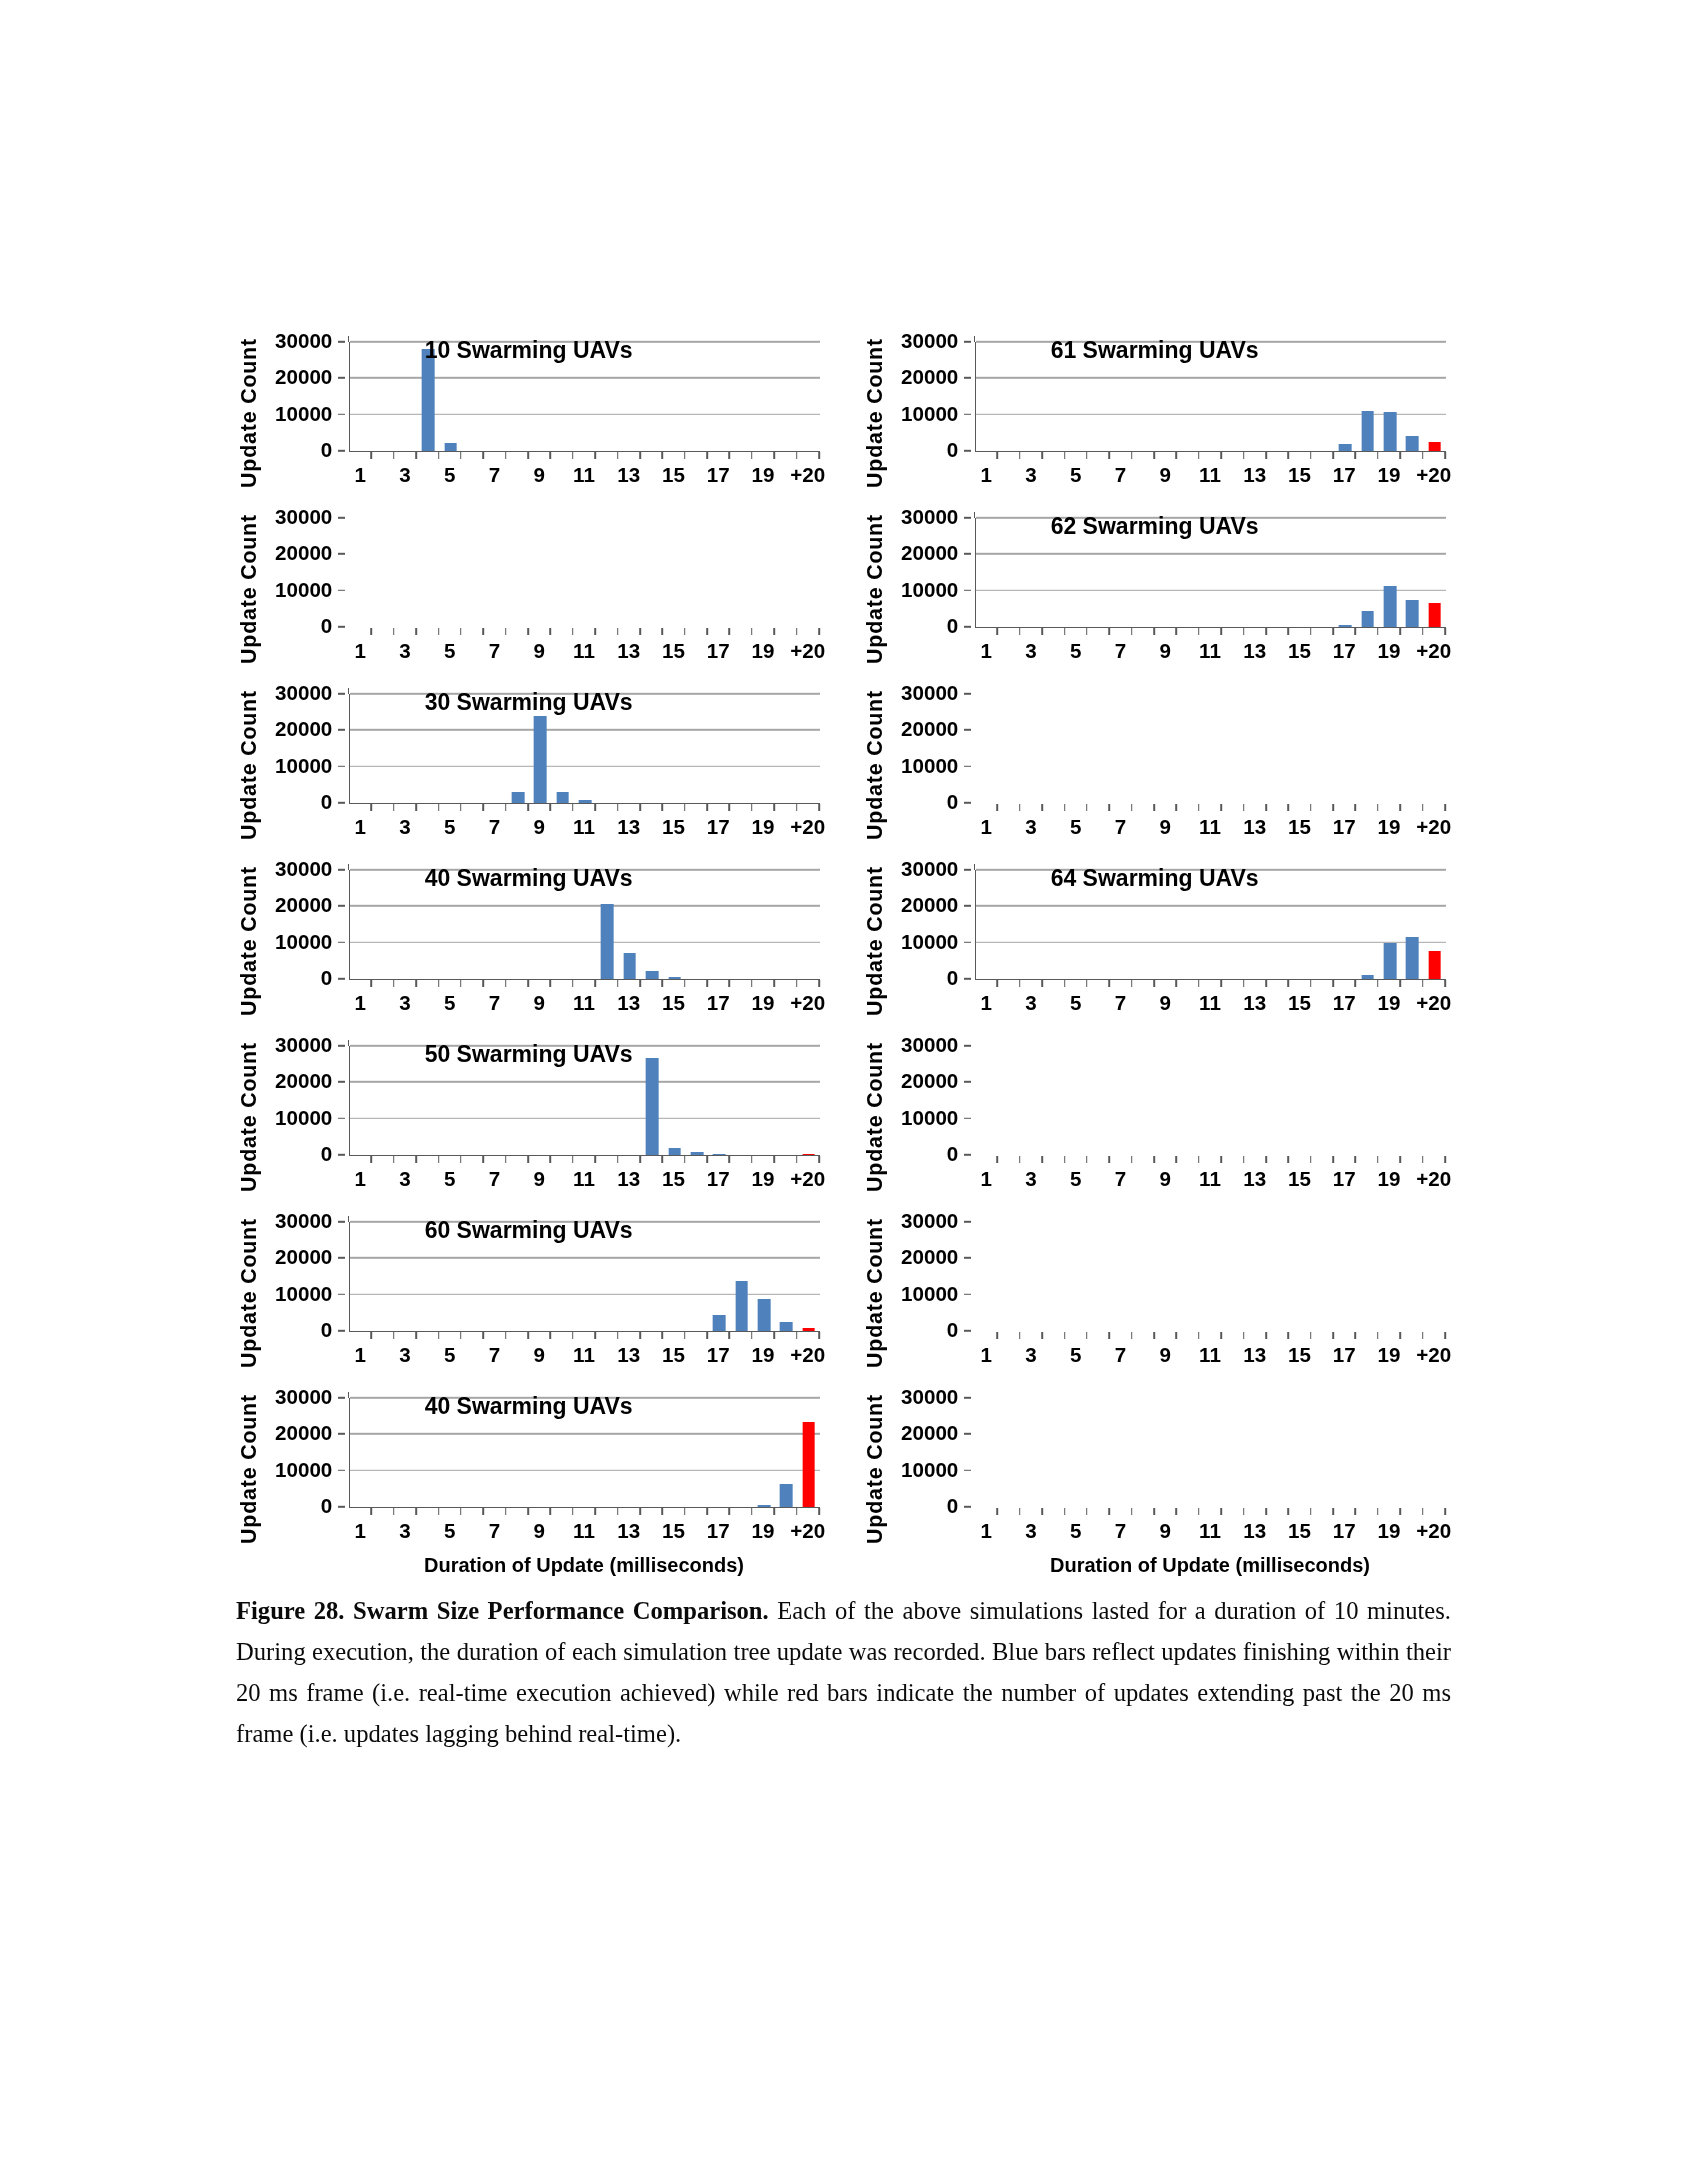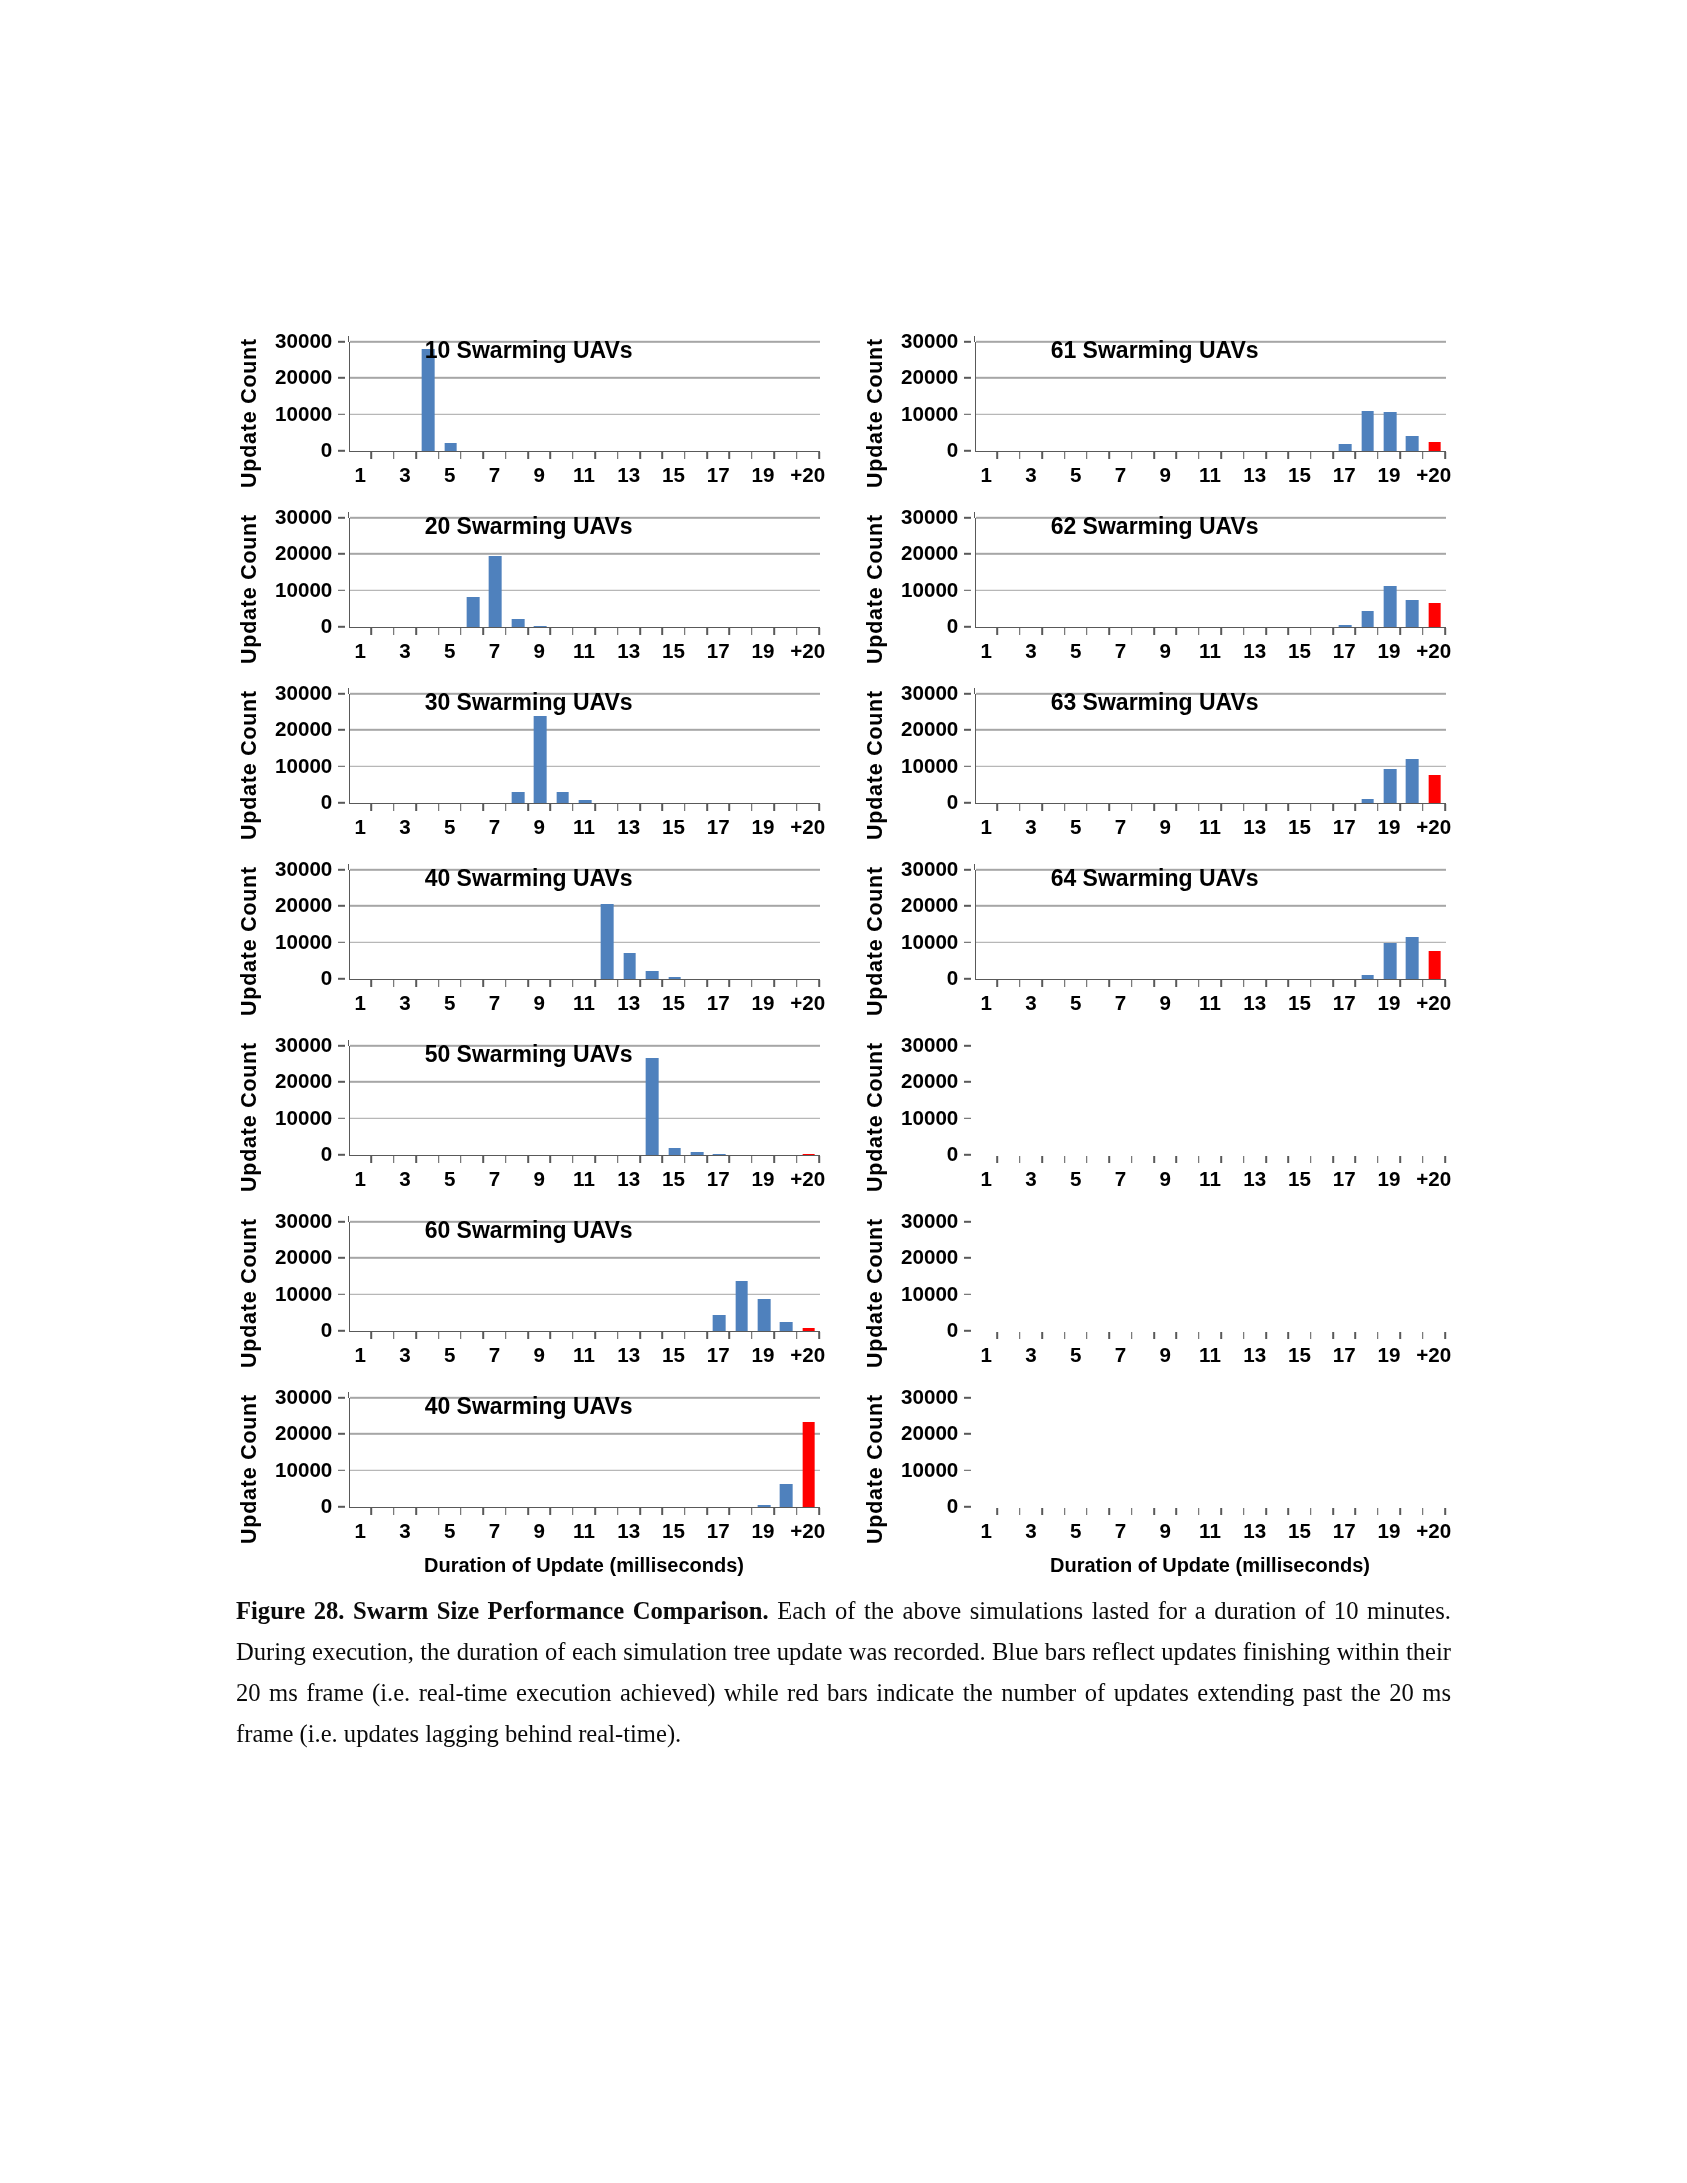--- a/index.html
+++ b/index.html
@@ -117,30 +117,20 @@
       <div class="yticks">
                 <div class="ylab2" style="bottom: 0%;">0</div>
                 <div class="ymark" style="bottom: 0%;"></div>
                 <div class="ylab2" style="bottom: 33.3333%;">10000</div>
                 <div class="ymark" style="bottom: 33.3333%;"></div>
                 <div class="ylab2" style="bottom: 66.6667%;">20000</div>
                 <div class="ymark" style="bottom: 66.6667%;"></div>
                 <div class="ylab2" style="bottom: 100%;">30000</div>
                 <div class="ymark" style="bottom: 100%;"></div>
               </div>
-      <div class="plot">
-        <div class="ctitle">20 Swarming UAVs</div>
-      <div class="grid" style="bottom: 33.3333%;"></div>
-                <div class="grid" style="bottom: 66.6667%;"></div>
-                <div class="grid" style="bottom: 100%;"></div>
-                <div class="bar" style="left: 26.1905%; height: 26.6667%; background: rgb(79, 129, 189);"></div>
-                <div class="bar" style="left: 30.9524%; height: 65%; background: rgb(79, 129, 189);"></div>
-                <div class="bar" style="left: 35.7143%; height: 7.33333%; background: rgb(79, 129, 189);"></div>
-                <div class="bar" style="left: 40.4762%; height: 0.833333%; background: rgb(79, 129, 189);"></div>
-              </div>
       <div class="xticks">
                 <div class="xmark" style="left: 4.7619%;"></div>
                 <div class="xmark" style="left: 9.52381%;"></div>
                 <div class="xmark" style="left: 14.2857%;"></div>
                 <div class="xmark" style="left: 19.0476%;"></div>
                 <div class="xmark" style="left: 23.8095%;"></div>
                 <div class="xmark" style="left: 28.5714%;"></div>
                 <div class="xmark" style="left: 33.3333%;"></div>
                 <div class="xmark" style="left: 38.0952%;"></div>
                 <div class="xmark" style="left: 42.8571%;"></div>
@@ -618,30 +608,20 @@
       <div class="yticks">
                 <div class="ylab2" style="bottom: 0%;">0</div>
                 <div class="ymark" style="bottom: 0%;"></div>
                 <div class="ylab2" style="bottom: 33.3333%;">10000</div>
                 <div class="ymark" style="bottom: 33.3333%;"></div>
                 <div class="ylab2" style="bottom: 66.6667%;">20000</div>
                 <div class="ymark" style="bottom: 66.6667%;"></div>
                 <div class="ylab2" style="bottom: 100%;">30000</div>
                 <div class="ymark" style="bottom: 100%;"></div>
               </div>
-      <div class="plot">
-        <div class="ctitle">63 Swarming UAVs</div>
-      <div class="grid" style="bottom: 33.3333%;"></div>
-                <div class="grid" style="bottom: 66.6667%;"></div>
-                <div class="grid" style="bottom: 100%;"></div>
-                <div class="bar" style="left: 83.3333%; height: 3%; background: rgb(79, 129, 189);"></div>
-                <div class="bar" style="left: 88.0952%; height: 31%; background: rgb(79, 129, 189);"></div>
-                <div class="bar" style="left: 92.8571%; height: 40%; background: rgb(79, 129, 189);"></div>
-                <div class="bar" style="left: 97.619%; height: 25.6667%; background: rgb(255, 0, 0);"></div>
-              </div>
       <div class="xticks">
                 <div class="xmark" style="left: 4.7619%;"></div>
                 <div class="xmark" style="left: 9.52381%;"></div>
                 <div class="xmark" style="left: 14.2857%;"></div>
                 <div class="xmark" style="left: 19.0476%;"></div>
                 <div class="xmark" style="left: 23.8095%;"></div>
                 <div class="xmark" style="left: 28.5714%;"></div>
                 <div class="xmark" style="left: 33.3333%;"></div>
                 <div class="xmark" style="left: 38.0952%;"></div>
                 <div class="xmark" style="left: 42.8571%;"></div>

